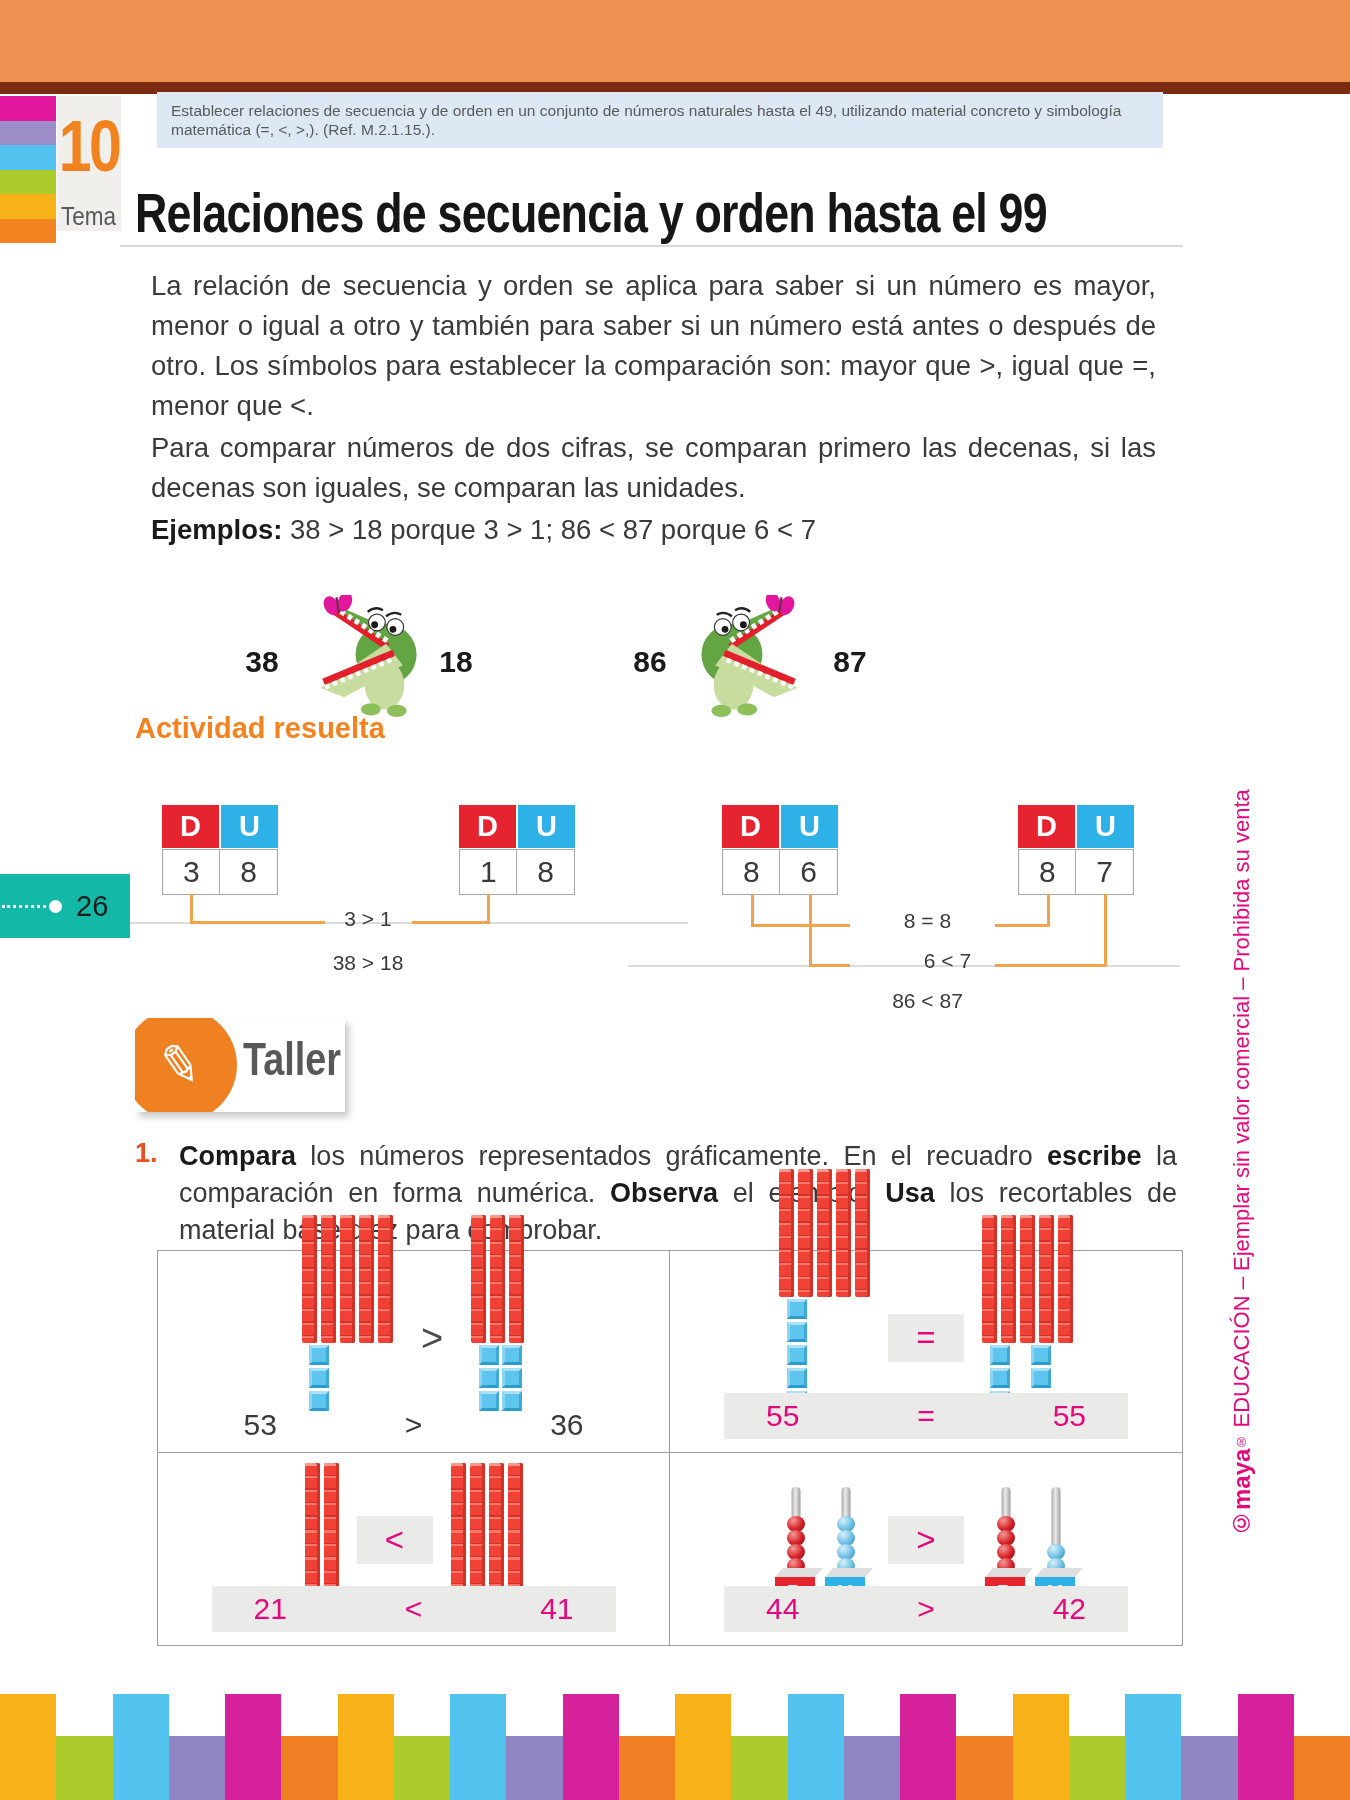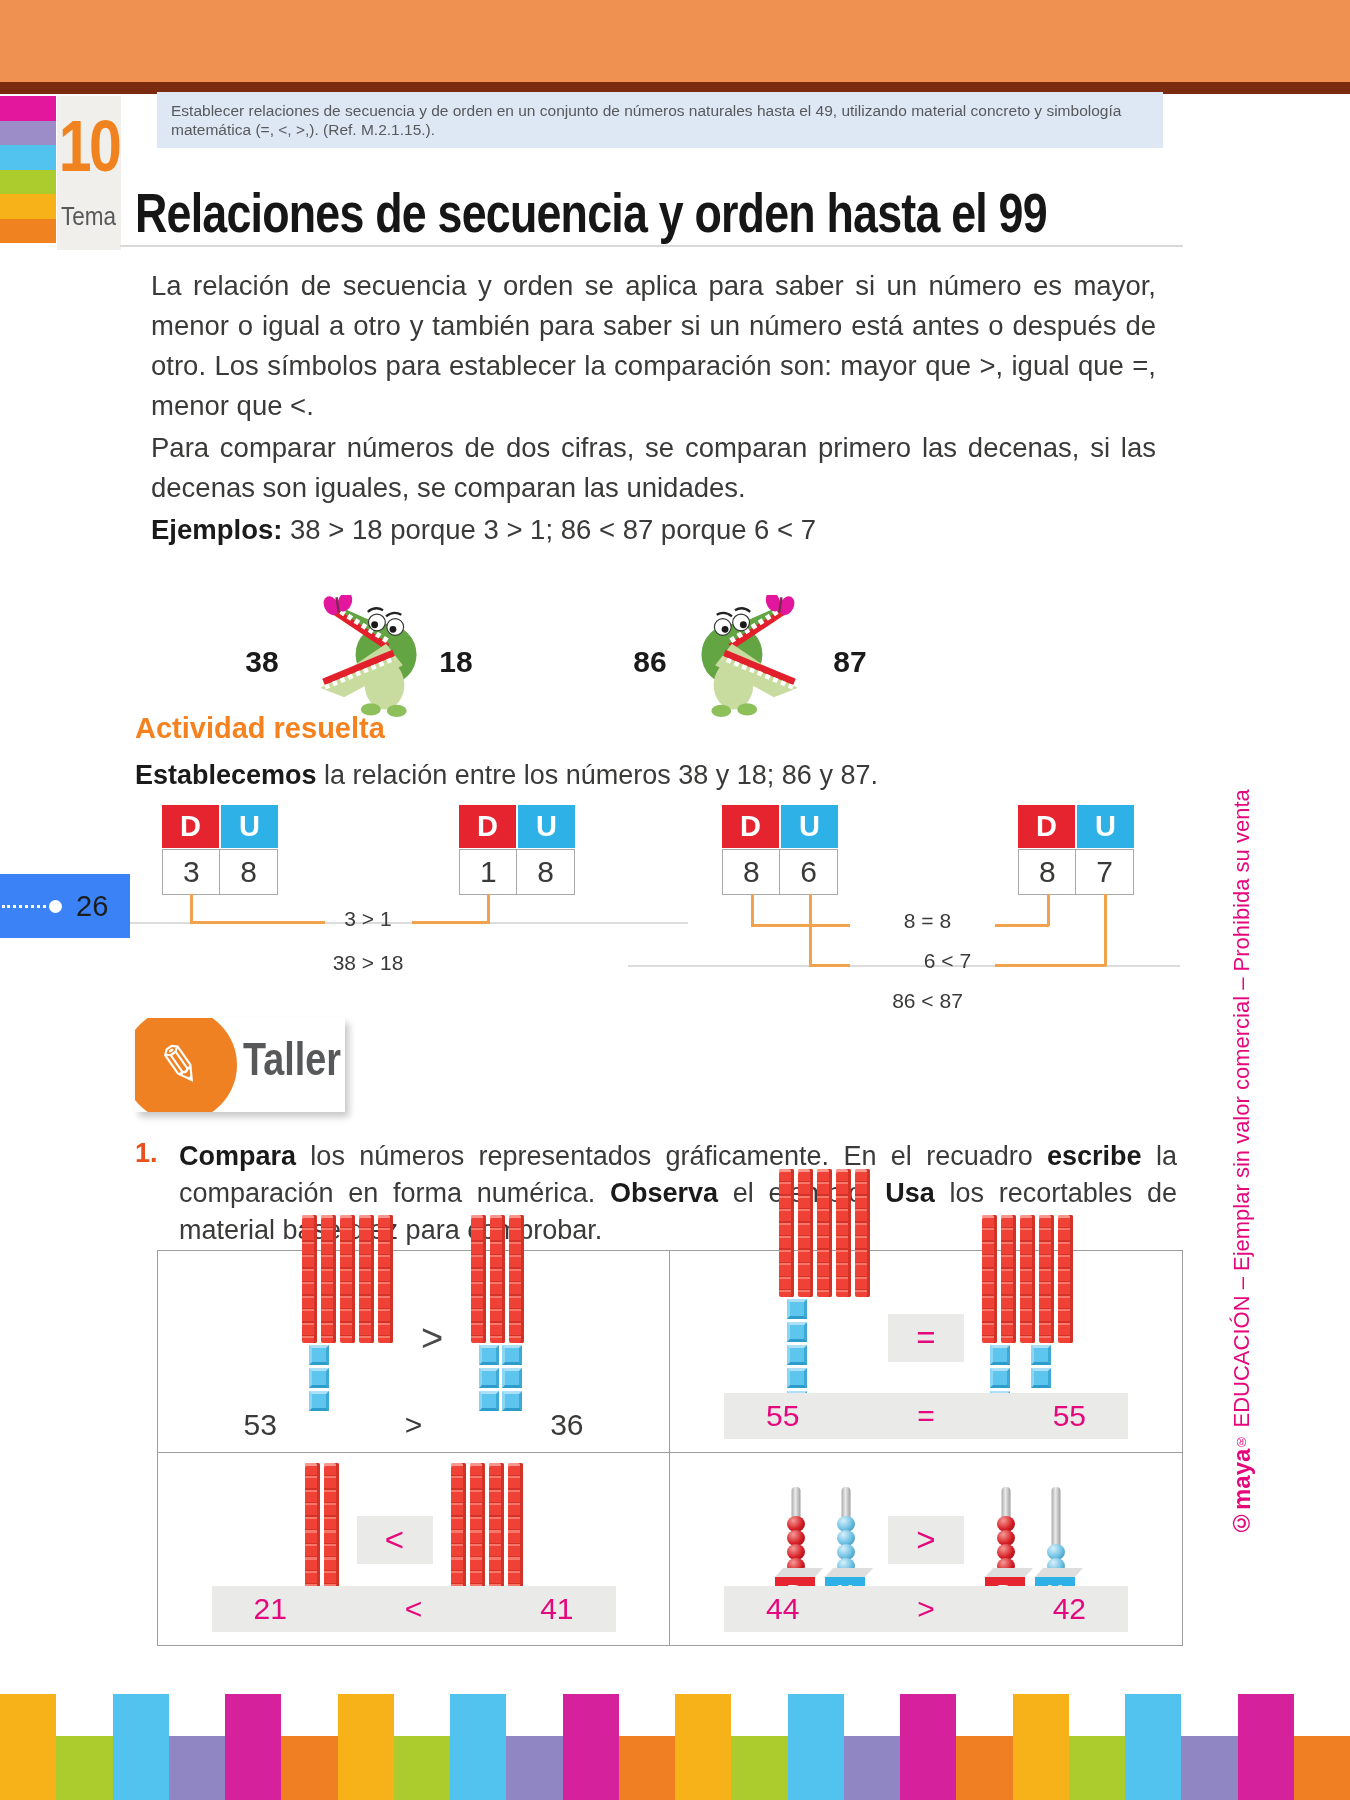--- a/index.html
+++ b/index.html
@@ -6,21 +6,21 @@
   .page{position:relative;width:1350px;height:1800px;background:#fff;overflow:hidden;
         font-family:"Liberation Sans",sans-serif;color:#3A3A39;}
 
   
   .top-bar{position:absolute;left:0;top:0;width:1350px;height:82px;background:#EF9251;}
   .maroon-bar{position:absolute;left:0;top:82px;width:1350px;height:12px;background:#7B2B10;}
 
   
   .tab-squares{position:absolute;left:0;top:96px;width:56px;}
   .tab-squares div{width:56px;height:24.5px;}
-  .tema-strip{position:absolute;left:57px;top:96px;width:64px;height:154px;background:#F0EFEB;
+  .tema-strip{position:absolute;left:57px;top:96px;width:64px;height:135px;background:#F0EFEB;
               display:flex;flex-direction:column;align-items:center;}
   .tema-num{font-size:72px;font-weight:bold;color:#F0831F;line-height:100px;transform:scaleX(.82);letter-spacing:-3px;}
   .tema-label{font-size:25px;color:#57585A;margin-top:6px;transform:scaleX(.9);}
 
   
   .info-box{position:absolute;left:157px;top:92px;width:1006px;height:56px;background:#DEE8F5;
             padding:9px 14px;box-sizing:border-box;font-size:15.5px;line-height:19px;color:#58595B;}
 
   
   .title{position:absolute;left:135px;top:180px;width:1200px;font-size:56px;font-weight:bold;color:#161616;
@@ -113,21 +113,21 @@
   .bead.red{background:radial-gradient(circle at 35% 28%,#F49A96,#D61F26 55%,#7E0D10);}
   .bead.blue{background:radial-gradient(circle at 35% 28%,#D8F0FA,#6BBFE3 55%,#2A7FA4);}
   .ab-base{position:absolute;bottom:0;left:1px;width:40px;height:34px;display:flex;align-items:center;
            justify-content:center;color:#fff;font-weight:bold;font-size:23px;}
   .ab-base::before{content:"";position:absolute;left:4px;top:-9px;width:100%;height:9px;
                    background:#DEDEDE;transform:skewX(-42deg);}
   .ab-base.red{background:#E6242F;}
   .ab-base.blue{background:#2EB1E7;}
 
   
-  .page-tab{position:absolute;left:0;top:874px;width:130px;height:64px;background:#3b82f6;
+  .page-tab{position:absolute;left:0;top:874px;width:130px;height:64px;background:#14b8a6;
             display:flex;align-items:center;}
   .tab-dots{width:44px;border-top:3px dotted #fff;margin-left:2px;}
   .tab-dot{width:13px;height:13px;border-radius:50%;background:#fff;margin-left:3px;}
   .tab-num{margin-left:14px;font-size:29px;color:#1D1D1B;}
 
   
   .side-note{position:absolute;left:1228px;top:552px;height:985px;width:32px;
              writing-mode:vertical-rl;transform:rotate(180deg);
              font-size:22px;color:#E5087D;white-space:nowrap;}
   .side-note .brand{font-weight:bold;font-size:24px;}
@@ -217,21 +217,20 @@
         <path d="M100,28 Q110,20 120,26" stroke="#222" stroke-width="3" fill="none"></path>
         <ellipse cx="28" cy="14" rx="9" ry="13" fill="#E3179E" transform="rotate(-25 28 14)"></ellipse>
         <ellipse cx="46" cy="9" rx="9" ry="13" fill="#E3179E" transform="rotate(20 46 9)"></ellipse>
         <line x1="35" y1="3" x2="38" y2="23" stroke="#7A2A50" stroke-width="3"></line>
       </svg>
     </div>
     <span class="croc-num" style="left:680px">87</span>
   </div>
 
   <div class="act-head">Actividad resuelta</div>
-  <div class="act-intro"><span class="b">Establecemos</span><span> la relación entre los números 38 y 18;   86 y 87.</span></div>
 
   <div class="pv-section">
     <div class="pv-table" style="left:27px">
       <div class="pv-head">
           <div class="pv-d">D</div>
           <div class="pv-u">U</div>
         </div>
       <div class="pv-vals">
           <div>3</div>
           <div>8</div>

